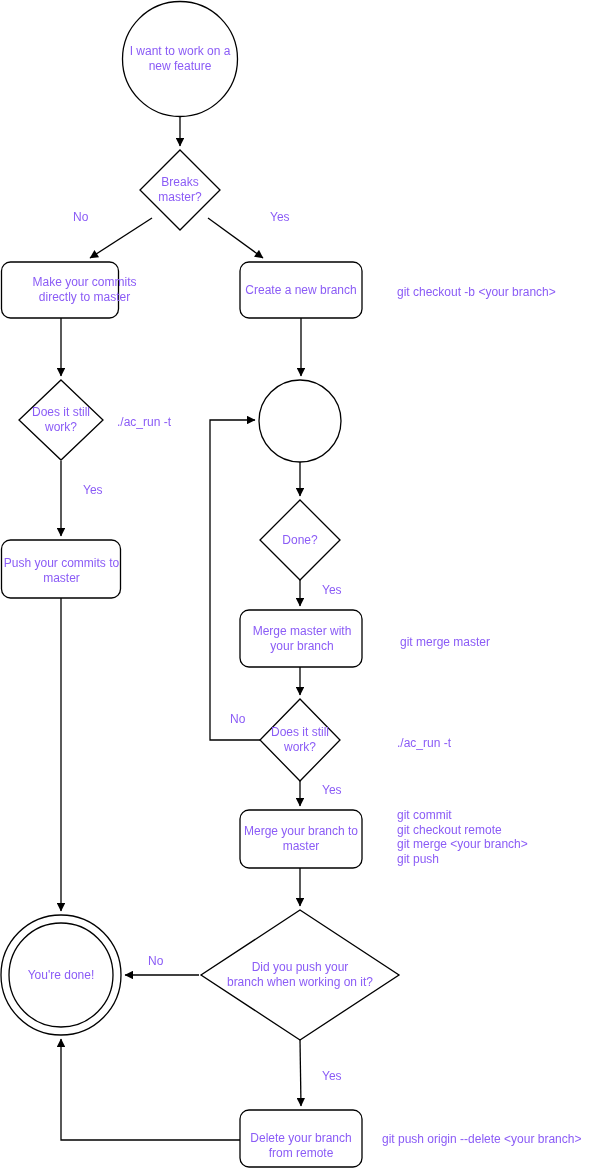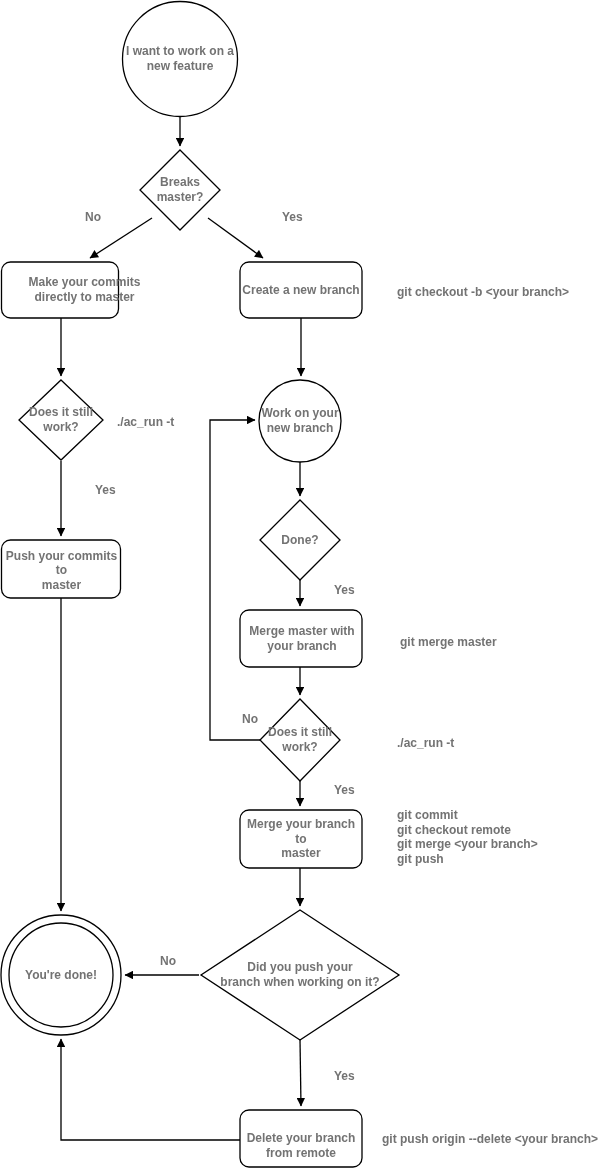--- a/index.html
+++ b/index.html
@@ -6,23 +6,22 @@
     margin: 0;
     padding: 0;
     background: #ffffff;
   }
   #canvas {
     position: relative;
     width: 606px;
     height: 1171px;
     background: #ffffff;
     font-family: "Liberation Sans", "DejaVu Sans", sans-serif;
-    color: #737373;
+    color: #8b5cf6;
     overflow: hidden;
-    font-weight: bold;
   }
   #shapes {
     position: absolute;
     left: 0;
     top: 0;
   }
   #shapes .shape {
     fill: #ffffff;
     stroke: #000000;
     stroke-width: 1.3;
@@ -42,21 +41,20 @@
     line-height: 1.22;
     white-space: pre-line;
     pointer-events: none;
   }
   .edge-label {
     position: absolute;
     font-size: 12px;
     line-height: 1.2;
     background: #ffffff;
     padding: 0 1px;
-    margin-left: 12px;
   }
   .annotation {
     position: absolute;
     font-size: 12px;
     line-height: 1.2;
     white-space: pre;
     text-align: center;
   }
   .annotation-block {
     position: absolute;
@@ -115,22 +113,20 @@
 
   <div class="node-label" style="left:122px; top:2px; width:116px; height:114px;">I want to work on a
 new feature</div>
   <div class="node-label" style="left:140px; top:150px; width:80px; height:80px;">Breaks
 master?</div>
   <div class="node-label" style="left:2px; top:262px; width:117px; height:56px;margin-left:24px;">Make your commits
 directly to master</div>
   <div class="node-label" style="left:240px; top:262px; width:122px; height:56px;">Create a new branch</div>
   <div class="node-label" style="left:19px; top:380px; width:84px; height:80px;">Does it still
 work?</div>
-  <div class="node-label" style="left:259px; top:380px; width:82px; height:82px;">Work on your
-new branch</div>
   <div class="node-label" style="left:2px; top:540px; width:119px; height:61px;">Push your commits to
 master</div>
   <div class="node-label" style="left:260px; top:500px; width:80px; height:80px;">Done?</div>
   <div class="node-label" style="left:240px; top:610px; width:124px; height:57px;">Merge master with
 your branch</div>
   <div class="node-label" style="left:260px; top:699px; width:80px; height:82px;">Does it still
 work?</div>
   <div class="node-label" style="left:240px; top:810px; width:122px; height:58px;">Merge your branch to
 master</div>
   <div class="node-label" style="left:200px; top:910px; width:200px; height:130px;">Did you push your

